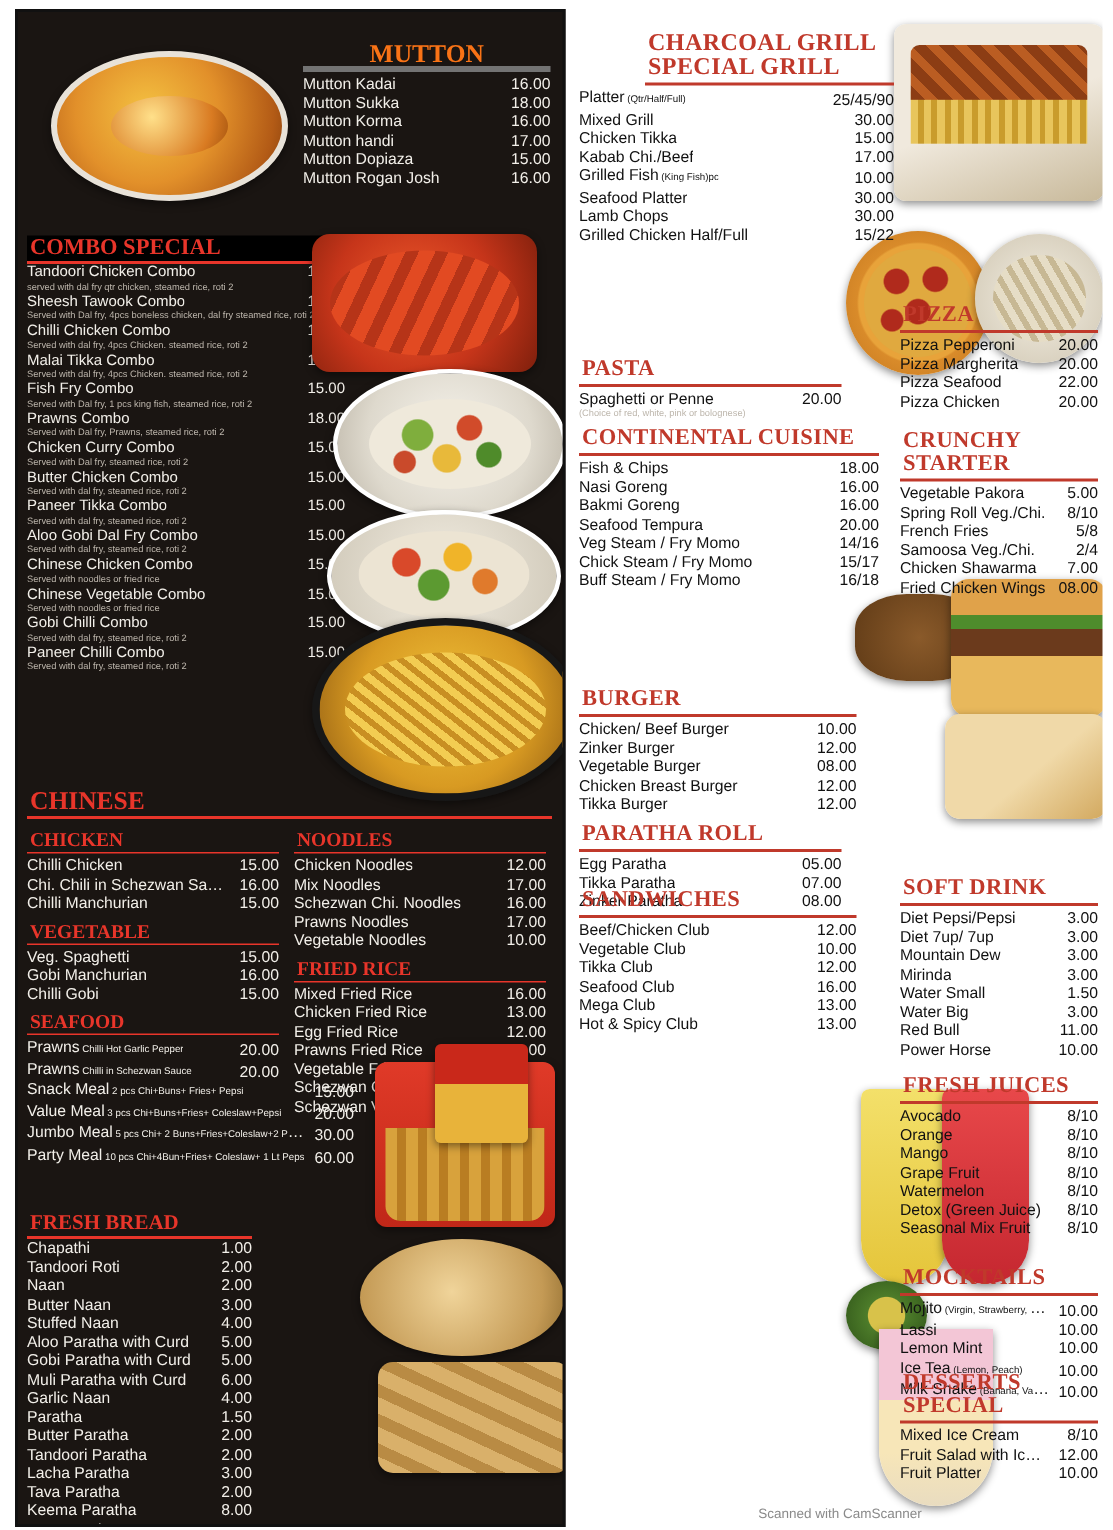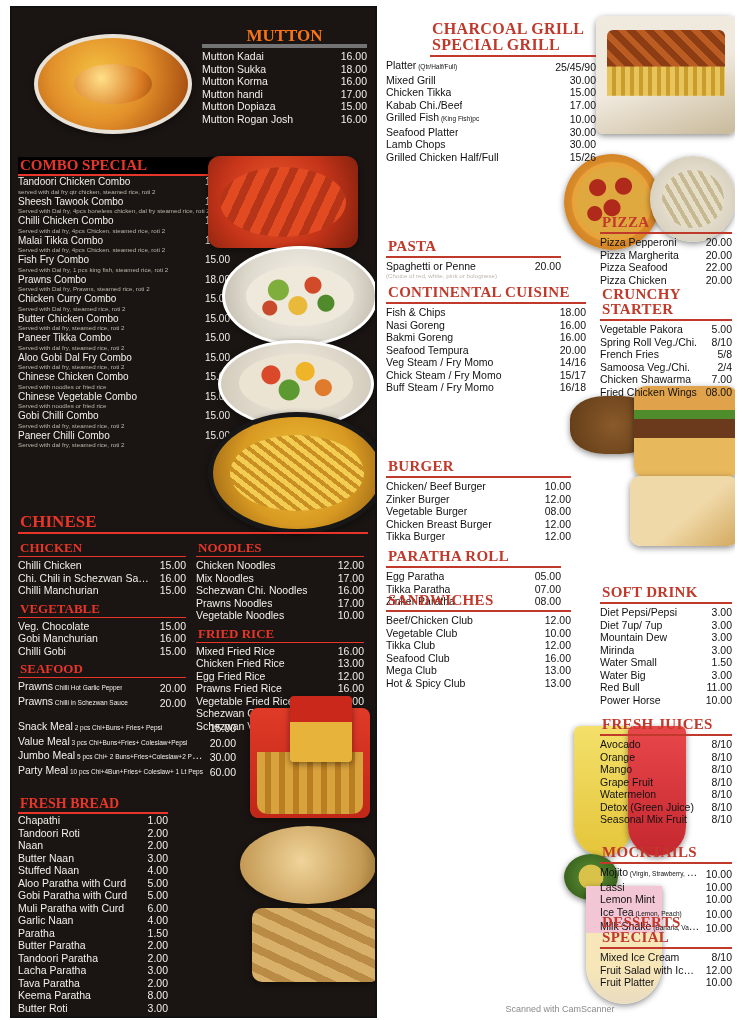--- a/index.html
+++ b/index.html
@@ -66,21 +66,21 @@
     background:#000;color:#e8352a;font-family:"Liberation Serif",serif;
     font-weight:bold;font-size:15px;border-bottom:2px solid #e8352a;
     padding-left:2px;
     margin-top:16px;
   }
 
   
   .chinese{position:absolute;left:6px;top:504px;width:350px;}
   .chinese-head{
     color:#e8352a;font-family:"Liberation Serif",serif;font-weight:bold;
-    font-size:17px;border-bottom:2px solid #e8352a;padding-left:2px;
+    font-size:17px;border-bottom:2px solid #e8352a;padding-left:2px;margin-top:12px;
   }
   .two-col{display:flex;gap:10px;margin-top:2px;}
   .col{width:168px;}
   .subhead{
     color:#e8352a;font-family:"Liberation Serif",serif;font-weight:bold;
     font-size:13px;border-bottom:1.5px solid #e8352a;margin:4px 0 2px;
     padding-left:2px;
   }
 
   
@@ -90,21 +90,21 @@
   
   .rb{position:absolute;}
   .rb .row{color:#111;}
   .grill{left:8px;top:14px;width:210px;}
   .grill .sec-head{font-size:16px;margin-left:44px;}
   .pasta{left:8px;top:232px;width:175px;}
   .cont{left:8px;top:278px;width:200px;}
   .burger{left:8px;top:452px;width:185px;}
   .paratha{left:8px;top:542px;width:175px;}
   .sandwich{left:8px;top:586px;width:185px;}
-  .pizza{left:222px;top:208px;width:132px;}
+  .pizza{left:222px;top:196px;width:132px;}
   .crunchy{left:222px;top:280px;width:132px;}
   .softdrink{left:222px;top:578px;width:132px;}
   .juices{left:222px;top:710px;width:132px;}
   .mocktails{left:222px;top:838px;width:132px;}
   .desserts{left:222px;top:908px;width:132px;}
 
   
   .photo{position:absolute;border-radius:50%;overflow:hidden;}
   .shadow{box-shadow:0 2px 6px rgba(0,0,0,.45);}
 
@@ -337,21 +337,21 @@
                 <span class="pr">16.00</span>
               </div>
               <div class="row">
                 <span class="nm">Chilli Manchurian</span>
                 <span class="pr">15.00</span>
               </div>
             </div>
           <div class="subhead">VEGETABLE</div>
           <div id="chi-veg">
               <div class="row">
-                <span class="nm">Veg. Chocolate</span>
+                <span class="nm">Veg. Spaghetti</span>
                 <span class="pr">15.00</span>
               </div>
               <div class="row">
                 <span class="nm">Gobi Manchurian</span>
                 <span class="pr">16.00</span>
               </div>
               <div class="row">
                 <span class="nm">Chilli Gobi</span>
                 <span class="pr">15.00</span>
               </div>
@@ -563,21 +563,21 @@
           <div class="row">
             <span class="nm">Seafood Platter</span>
             <span class="pr">30.00</span>
           </div>
           <div class="row">
             <span class="nm">Lamb Chops</span>
             <span class="pr">30.00</span>
           </div>
           <div class="row">
             <span class="nm">Grilled Chicken Half/Full</span>
-            <span class="pr">15/26</span>
+            <span class="pr">15/22</span>
           </div>
         </div>
     </div>
 
     <div class="rb pasta">
       <div class="sec-head">PASTA</div>
       <div id="pasta-items">
           <div class="row">
             <span class="nm">Spaghetti or Penne</span>
             <span class="pr">20.00</span>

